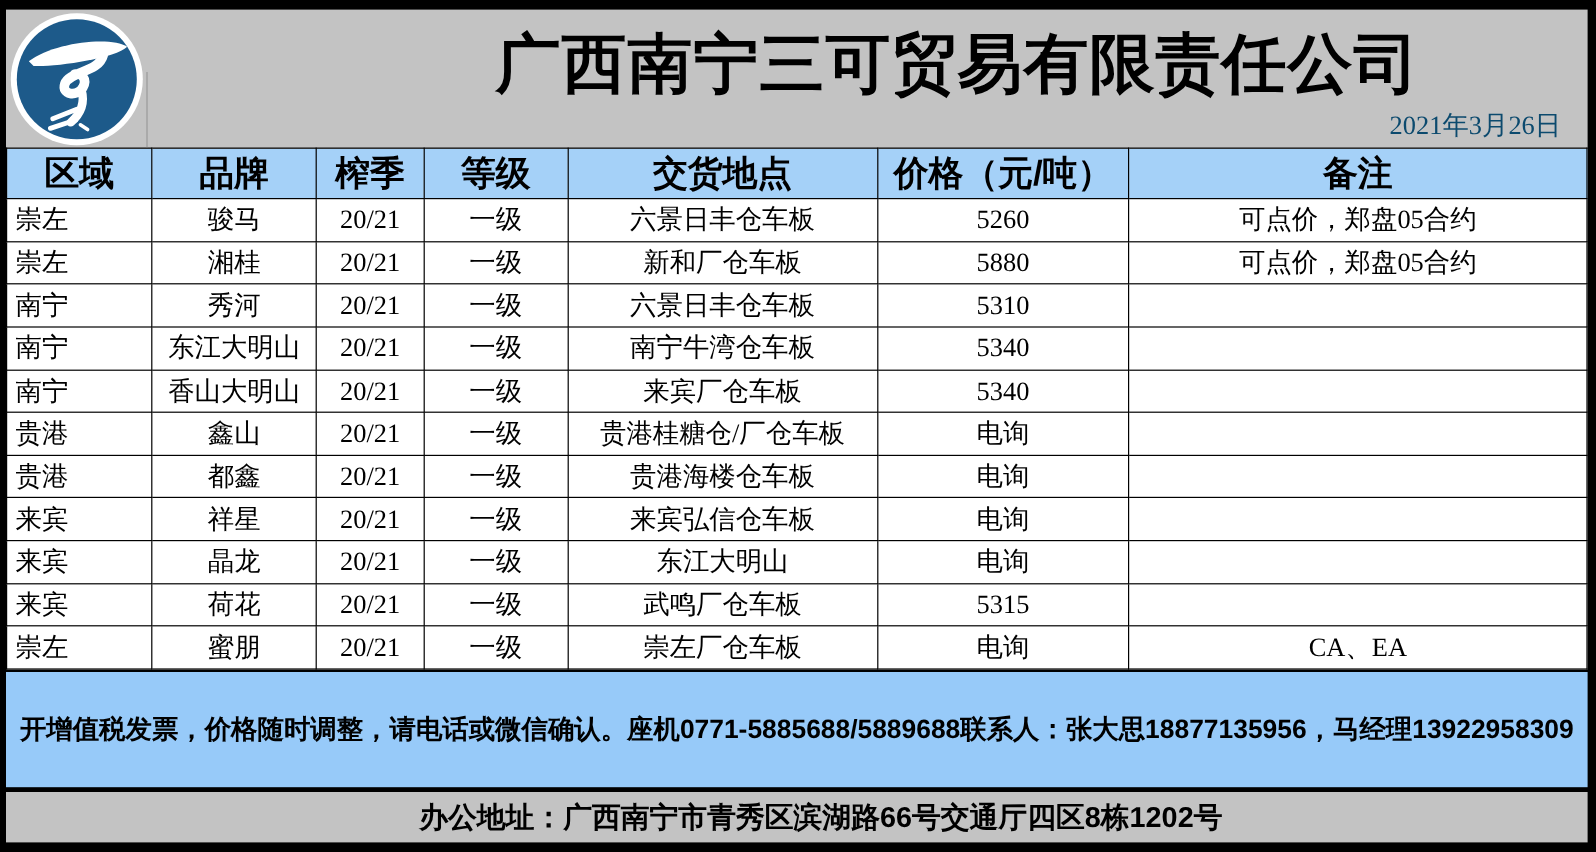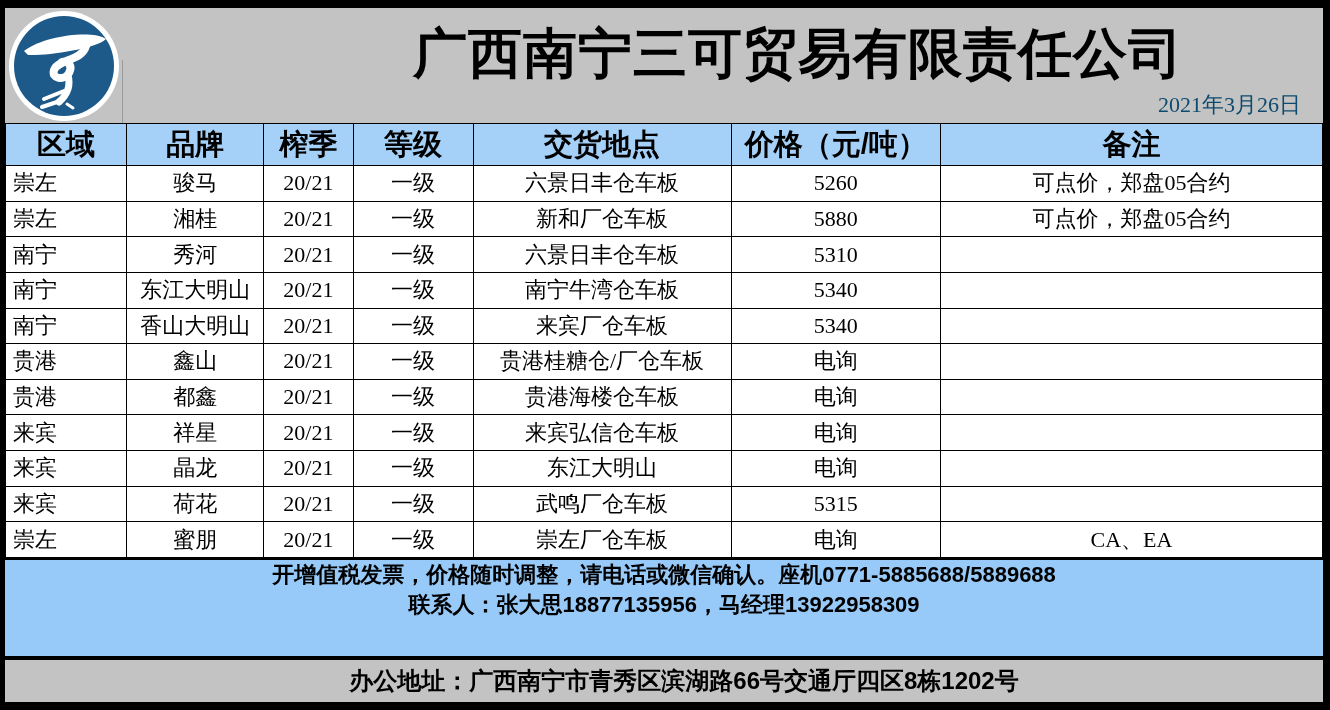--- a/index.html
+++ b/index.html
@@ -42,22 +42,22 @@
   table.quote td{
     border:1px solid #000;background:#fff;
     font-family:"Liberation Serif","DejaVu Serif",serif;
     font-size:22px;color:#000;text-align:center;
     padding:0 2px;overflow:hidden;white-space:nowrap;
   }
   table.quote td.c0{text-align:left;padding-left:7px;}
   
   .notice-band{
     position:absolute;left:5px;right:7px;top:560px;height:96px;
-    background:#97CAF9;display:flex;flex-direction:column;
-    align-items:center;justify-content:flex-start;
+    background:#97CAF9;display:flex;flex-direction:row;
+    align-items:center;justify-content:center;
   }
   .notice-line{font-size:22px;font-weight:700;color:#000;white-space:nowrap;}
   
   .address-bar{
     position:absolute;left:5px;right:7px;top:660px;height:42px;
     background:#C3C3C3;display:flex;align-items:center;justify-content:center;
   }
   .address-text{font-size:24px;font-weight:900;color:#000;white-space:nowrap;margin-left:40px;}
 </style>
 </head>

